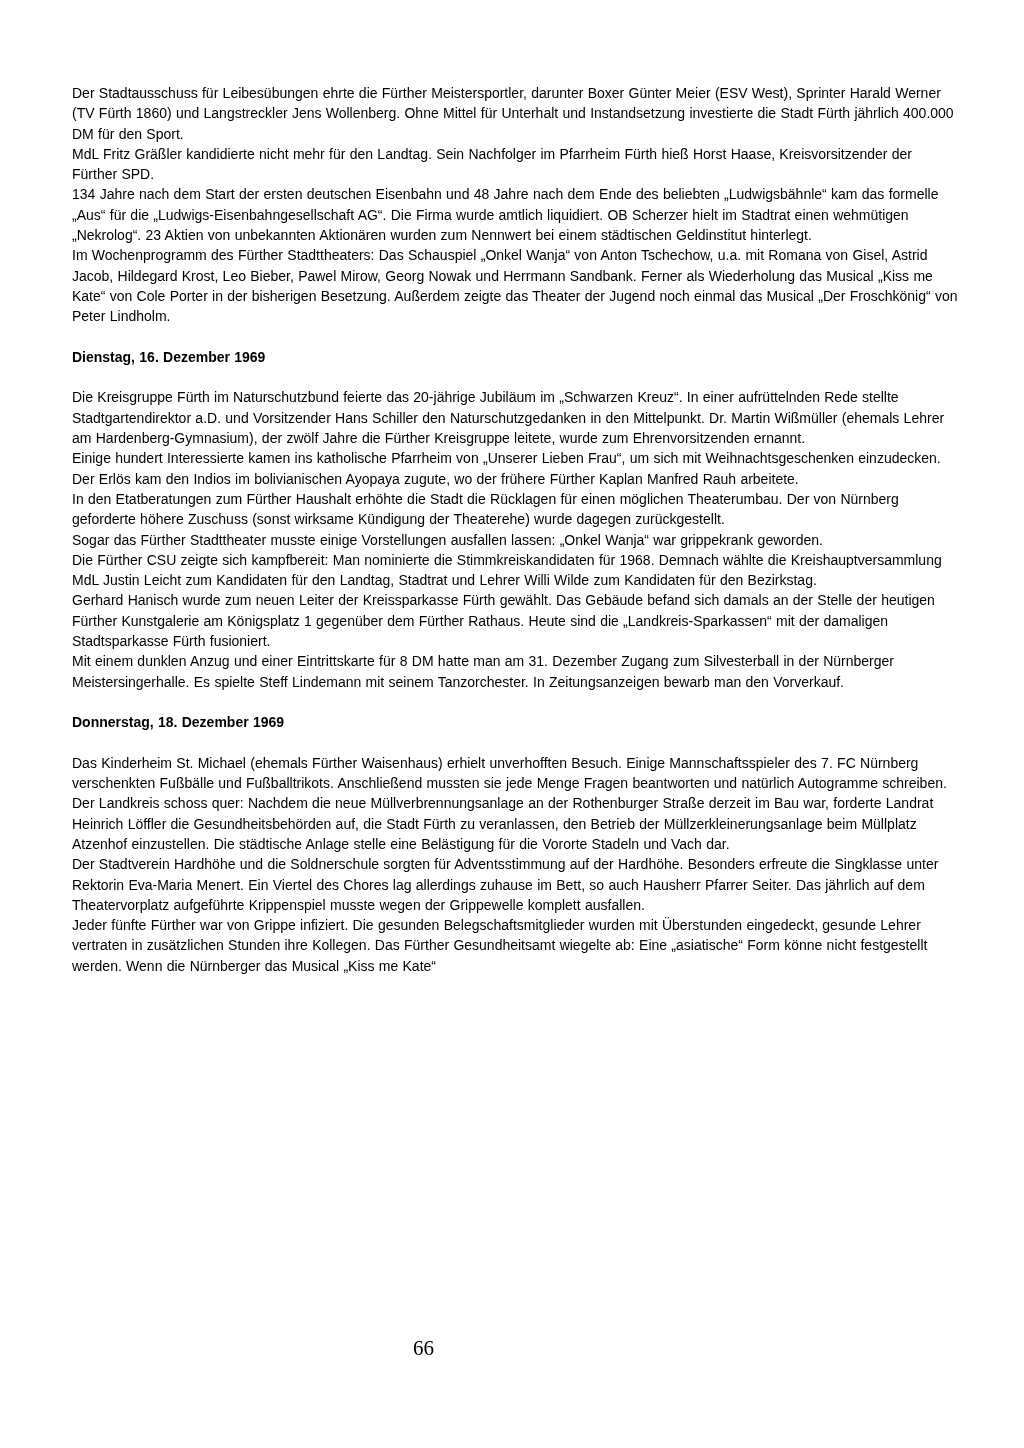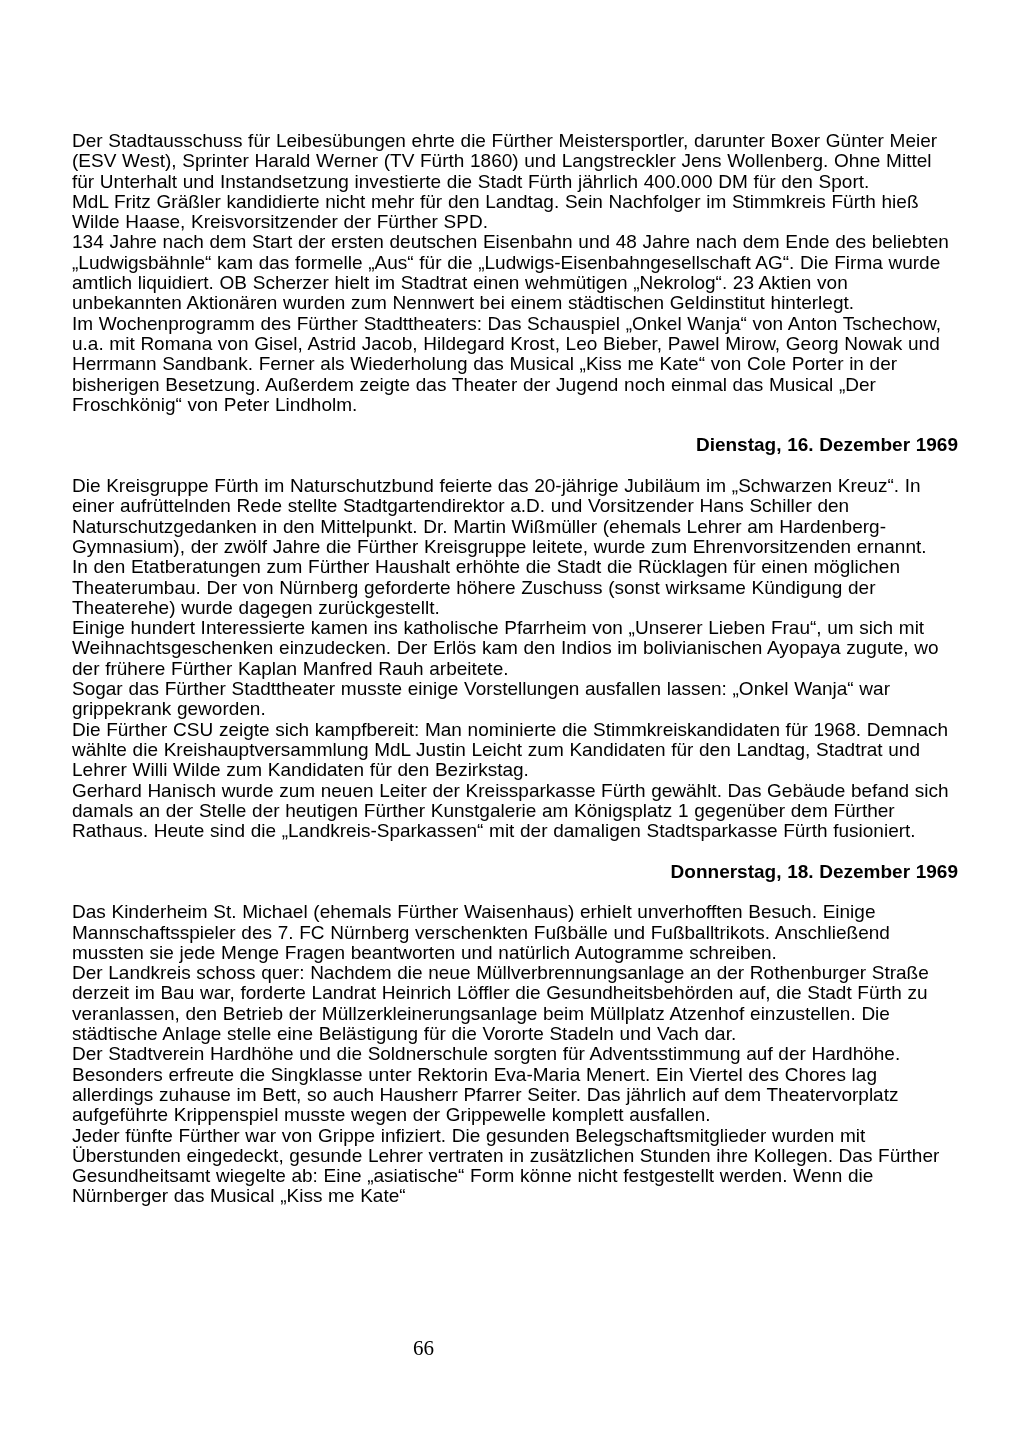--- a/index.html
+++ b/index.html
@@ -13,61 +13,60 @@
     position: relative;
     font-family: "Liberation Sans", sans-serif;
     color: #000000;
     overflow: hidden;
   }
   .doc-page {
     position: absolute;
     top: 83px;
     left: 72px;
     width: 886px;
-    font-size: 19px;
+    font-size: 14px;
     line-height: 20.3px;
     text-align: left;
     word-spacing: 0.4px;
-    margin-top: 48px;
   }
   .para {
     margin: 0;
   }
   .heading {
     font-weight: bold;
     margin: 20.3px 0;
-    text-align: right;
   }
   .page-footer {
     position: absolute;
     top: 1336px;
     left: 0;
     width: 847px;
     text-align: center;
     font-family: "Liberation Serif", serif;
     font-size: 21px;
     line-height: 24px;
     color: #000000;
   }
 </style>
 </head>
 <body>
 
 <div class="doc-page">
     <div class="para">Der Stadtausschuss für Leibesübungen ehrte die Fürther Meistersportler, darunter Boxer Günter Meier (ESV West), Sprinter Harald Werner (TV Fürth 1860) und Langstreckler Jens Wollenberg. Ohne Mittel für Unterhalt und Instandsetzung investierte die Stadt Fürth jährlich 400.000 DM für den Sport.</div>
-    <div class="para">MdL Fritz Gräßler kandidierte nicht mehr für den Landtag. Sein Nachfolger im Stimmkreis Fürth hieß Wilde Haase, Kreisvorsitzender der Fürther SPD.</div>
+    <div class="para">MdL Fritz Gräßler kandidierte nicht mehr für den Landtag. Sein Nachfolger im Pfarrheim Fürth hieß Horst Haase, Kreisvorsitzender der Fürther SPD.</div>
     <div class="para">134 Jahre nach dem Start der ersten deutschen Eisenbahn und 48 Jahre nach dem Ende des beliebten „Ludwigsbähnle“ kam das formelle „Aus“ für die „Ludwigs-Eisenbahngesellschaft AG“. Die Firma wurde amtlich liquidiert. OB Scherzer hielt im Stadtrat einen wehmütigen „Nekrolog“. 23 Aktien von unbekannten Aktionären wurden zum Nennwert bei einem städtischen Geldinstitut hinterlegt.</div>
     <div class="para">Im Wochenprogramm des Fürther Stadttheaters: Das Schauspiel „Onkel Wanja“ von Anton Tschechow, u.a. mit Romana von Gisel, Astrid Jacob, Hildegard Krost, Leo Bieber, Pawel Mirow, Georg Nowak und Herrmann Sandbank. Ferner als Wiederholung das Musical „Kiss me Kate“ von Cole Porter in der bisherigen Besetzung. Außerdem zeigte das Theater der Jugend noch einmal das Musical „Der Froschkönig“ von Peter Lindholm.</div>
     <div class="heading">Dienstag, 16. Dezember 1969</div>
     <div class="para">Die Kreisgruppe Fürth im Naturschutzbund feierte das 20-jährige Jubiläum im „Schwarzen Kreuz“. In einer aufrüttelnden Rede stellte Stadtgartendirektor a.D. und Vorsitzender Hans Schiller den Naturschutzgedanken in den Mittelpunkt. Dr. Martin Wißmüller (ehemals Lehrer am Hardenberg-Gymnasium), der zwölf Jahre die Fürther Kreisgruppe leitete, wurde zum Ehrenvorsitzenden ernannt.</div>
+    <div class="para">Einige hundert Interessierte kamen ins katholische Pfarrheim von „Unserer Lieben Frau“, um sich mit Weihnachtsgeschenken einzudecken. Der Erlös kam den Indios im bolivianischen Ayopaya zugute, wo der frühere Fürther Kaplan Manfred Rauh arbeitete.</div>
     <div class="para">In den Etatberatungen zum Fürther Haushalt erhöhte die Stadt die Rücklagen für einen möglichen Theaterumbau. Der von Nürnberg geforderte höhere Zuschuss (sonst wirksame Kündigung der Theaterehe) wurde dagegen zurückgestellt.</div>
-    <div class="para">Einige hundert Interessierte kamen ins katholische Pfarrheim von „Unserer Lieben Frau“, um sich mit Weihnachtsgeschenken einzudecken. Der Erlös kam den Indios im bolivianischen Ayopaya zugute, wo der frühere Fürther Kaplan Manfred Rauh arbeitete.</div>
     <div class="para">Sogar das Fürther Stadttheater musste einige Vorstellungen ausfallen lassen: „Onkel Wanja“ war grippekrank geworden.</div>
     <div class="para">Die Fürther CSU zeigte sich kampfbereit: Man nominierte die Stimmkreiskandidaten für 1968. Demnach wählte die Kreishauptversammlung MdL Justin Leicht zum Kandidaten für den Landtag, Stadtrat und Lehrer Willi Wilde zum Kandidaten für den Bezirkstag.</div>
     <div class="para">Gerhard Hanisch wurde zum neuen Leiter der Kreissparkasse Fürth gewählt. Das Gebäude befand sich damals an der Stelle der heutigen Fürther Kunstgalerie am Königsplatz 1 gegenüber dem Fürther Rathaus. Heute sind die „Landkreis-Sparkassen“ mit der damaligen Stadtsparkasse Fürth fusioniert.</div>
+    <div class="para">Mit einem dunklen Anzug und einer Eintrittskarte für 8 DM hatte man am 31. Dezember Zugang zum Silvesterball in der Nürnberger Meistersingerhalle. Es spielte Steff Lindemann mit seinem Tanzorchester. In Zeitungsanzeigen bewarb man den Vorverkauf.</div>
     <div class="heading">Donnerstag, 18. Dezember 1969</div>
     <div class="para">Das Kinderheim St. Michael (ehemals Fürther Waisenhaus) erhielt unverhofften Besuch. Einige Mannschaftsspieler des 7. FC Nürnberg verschenkten Fußbälle und Fußballtrikots. Anschließend mussten sie jede Menge Fragen beantworten und natürlich Autogramme schreiben.</div>
     <div class="para">Der Landkreis schoss quer: Nachdem die neue Müllverbrennungsanlage an der Rothenburger Straße derzeit im Bau war, forderte Landrat Heinrich Löffler die Gesundheitsbehörden auf, die Stadt Fürth zu veranlassen, den Betrieb der Müllzerkleinerungsanlage beim Müllplatz Atzenhof einzustellen. Die städtische Anlage stelle eine Belästigung für die Vororte Stadeln und Vach dar.</div>
     <div class="para">Der Stadtverein Hardhöhe und die Soldnerschule sorgten für Adventsstimmung auf der Hardhöhe. Besonders erfreute die Singklasse unter Rektorin Eva-Maria Menert. Ein Viertel des Chores lag allerdings zuhause im Bett, so auch Hausherr Pfarrer Seiter. Das jährlich auf dem Theatervorplatz aufgeführte Krippenspiel musste wegen der Grippewelle komplett ausfallen.</div>
     <div class="para">Jeder fünfte Fürther war von Grippe infiziert. Die gesunden Belegschaftsmitglieder wurden mit Überstunden eingedeckt, gesunde Lehrer vertraten in zusätzlichen Stunden ihre Kollegen. Das Fürther Gesundheitsamt wiegelte ab: Eine „asiatische“ Form könne nicht festgestellt werden. Wenn die Nürnberger das Musical „Kiss me Kate“</div>
   </div>
 
 <div class="page-footer">66</div>
 
 </body></html>

